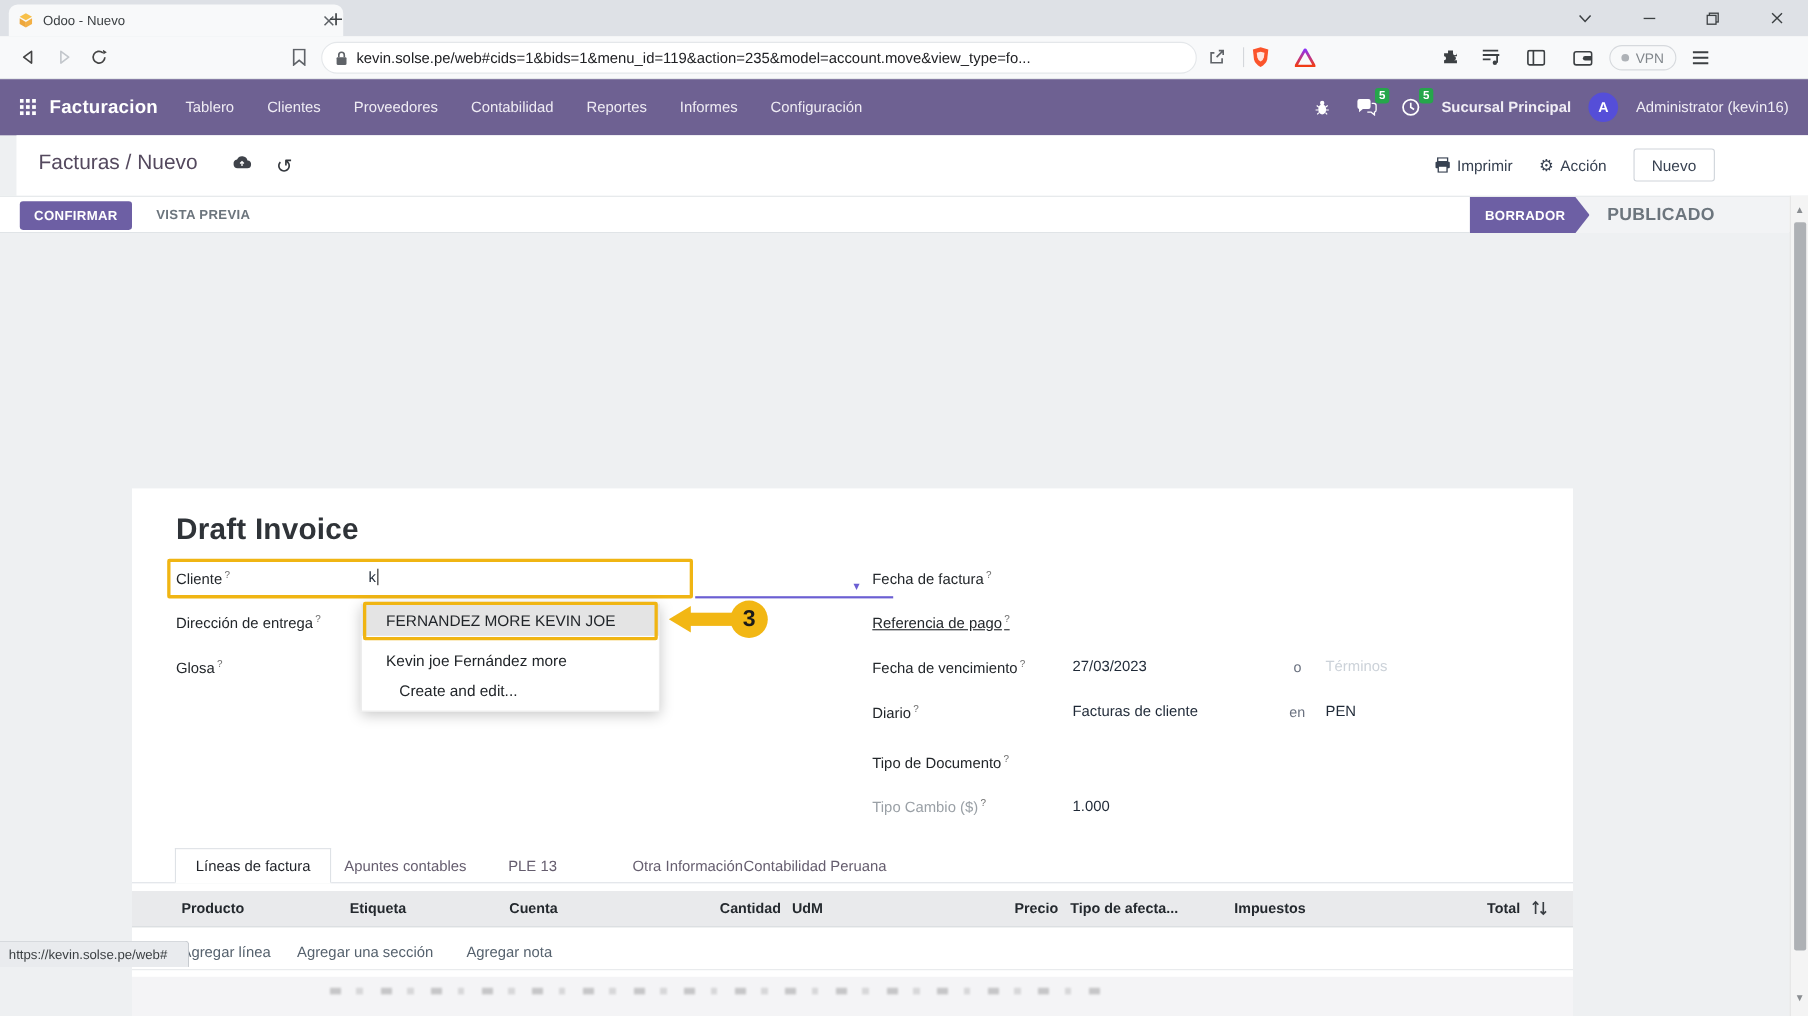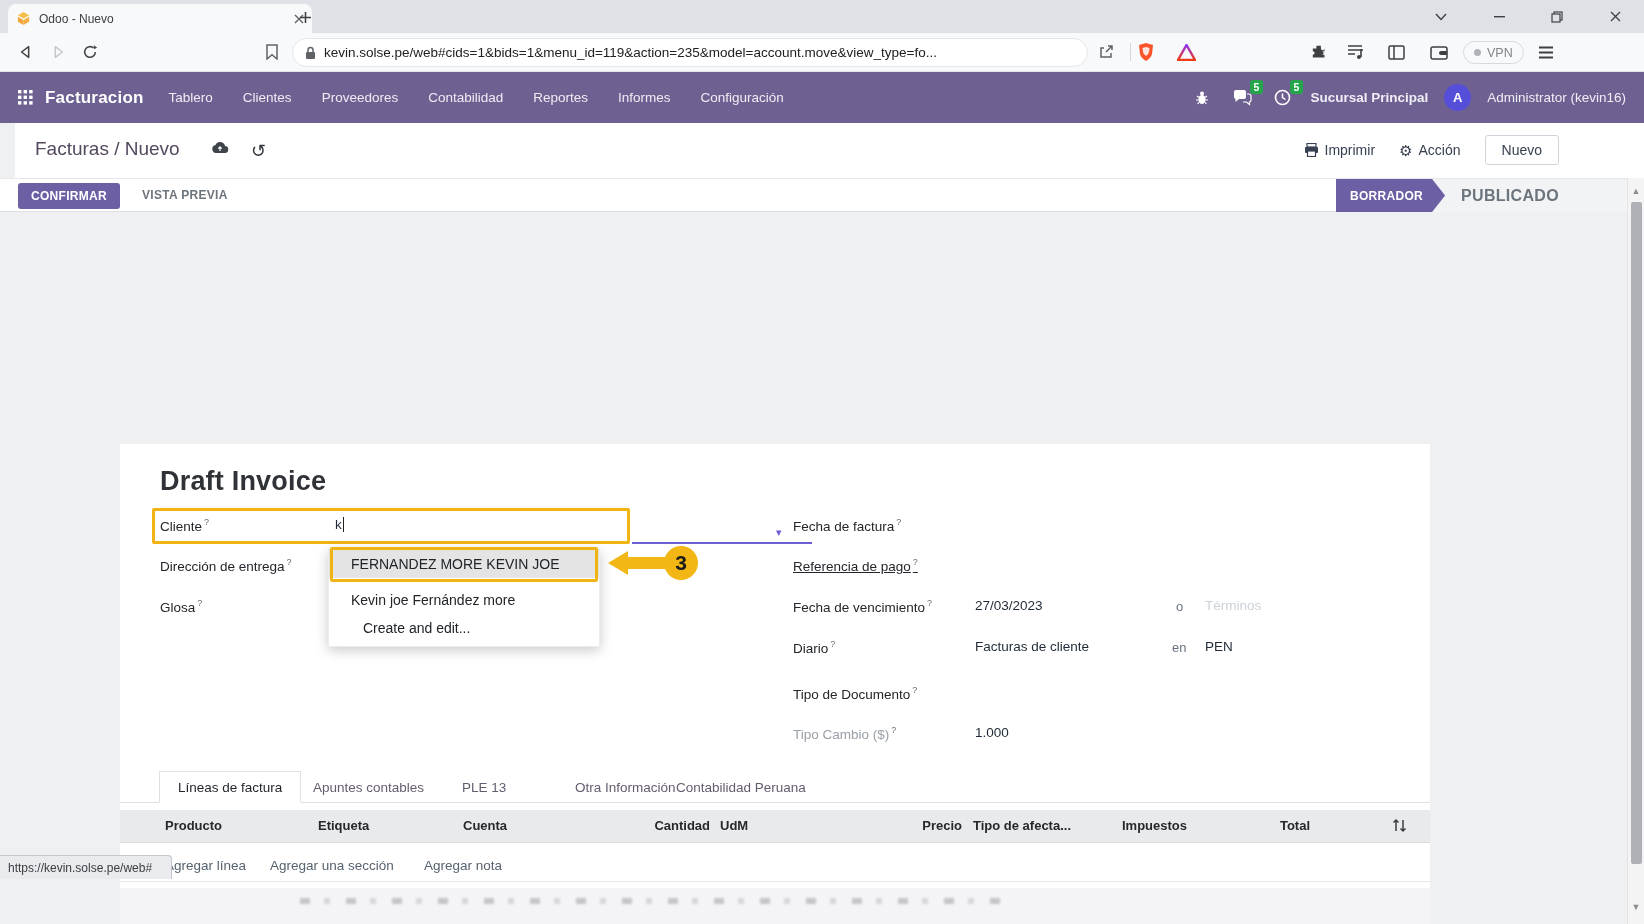--- a/index.html
+++ b/index.html
@@ -408,21 +408,21 @@
 
       <div class="thead">
         <span class="th" style="left:45px;">Producto</span>
         <span class="th" style="left:198px;">Etiqueta</span>
         <span class="th" style="left:343px;">Cuenta</span>
         <span class="th" style="left:526px; width:64px; text-align:right;">Cantidad</span>
         <span class="th" style="left:600px;">UdM</span>
         <span class="th" style="left:780px; width:62px; text-align:right;">Precio</span>
         <span class="th" style="left:853px;">Tipo de afecta...</span>
         <span class="th" style="left:1002px;">Impuestos</span>
-        <span class="th" style="left:1136px; width:78px; text-align:center;">Total</span>
+        <span class="th" style="left:1184px; width:78px; text-align:right;">Total</span>
         <span style="position:absolute; left:1272px; top:8px;">
           <svg width="16" height="15" viewBox="0 0 16 15">
               <path d="M4 13 V2 M1.5 4.5 L4 2 L6.5 4.5" stroke="#3a3f44" stroke-width="1.5" fill="none"></path>
               <path d="M11 2 V13 M8.5 10.5 L11 13 L13.5 10.5" stroke="#3a3f44" stroke-width="1.5" fill="none"></path>
             </svg>
         </span>
       </div>
 
       <div class="addrow">
         <span class="addlink" style="left:45px;">Agregar línea</span>

